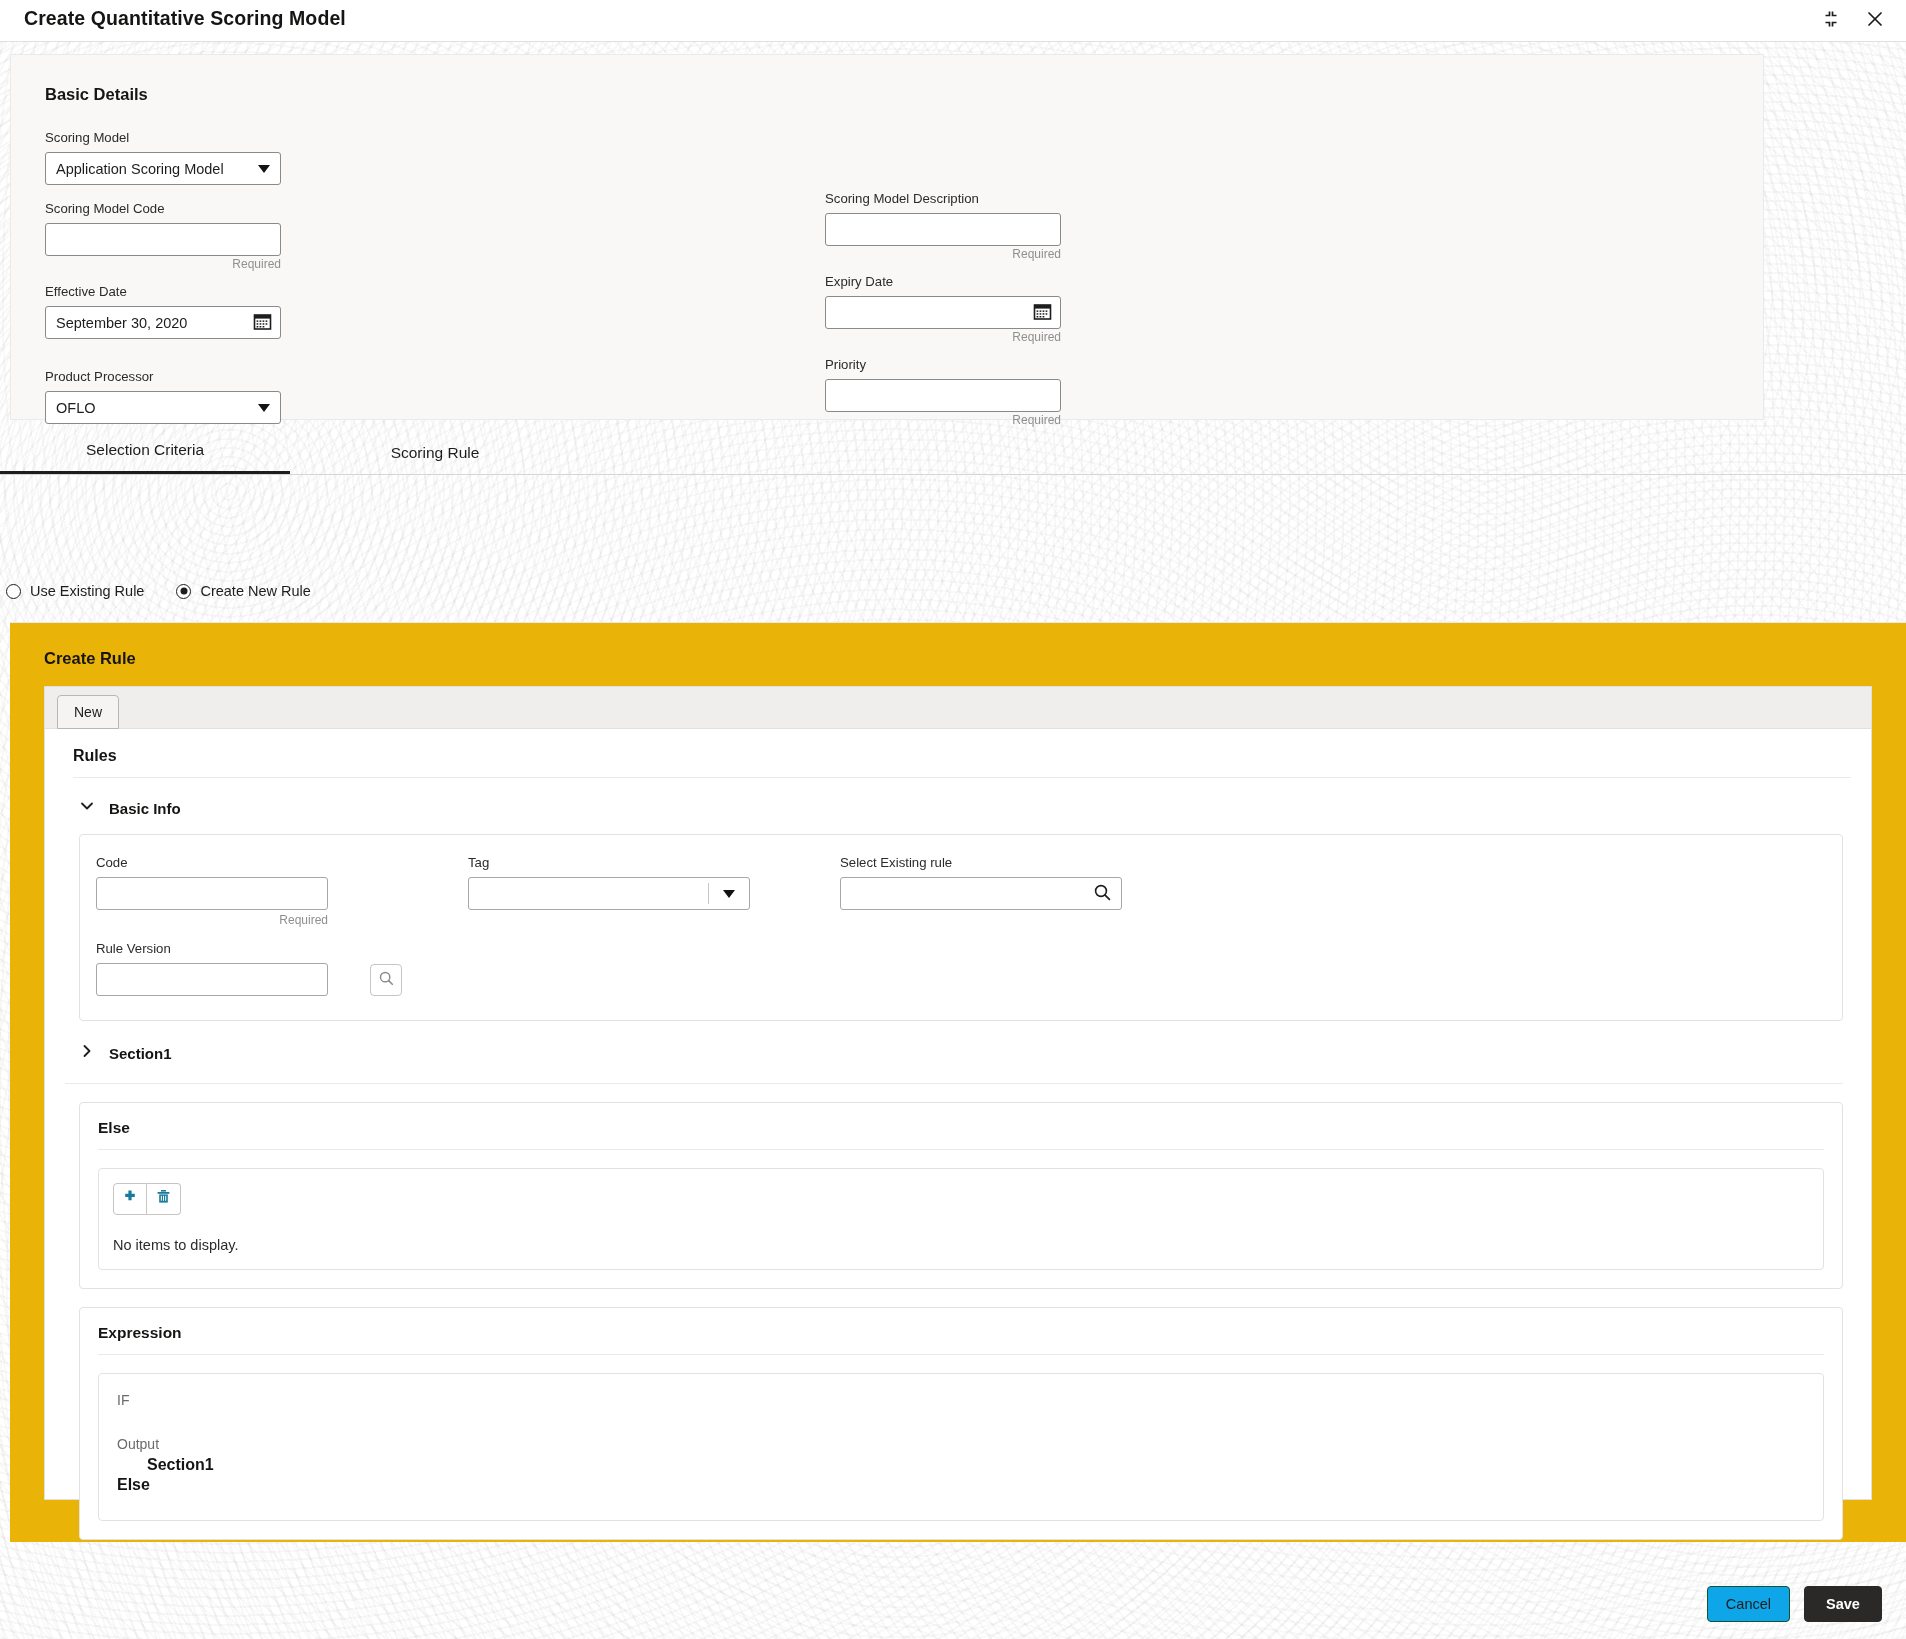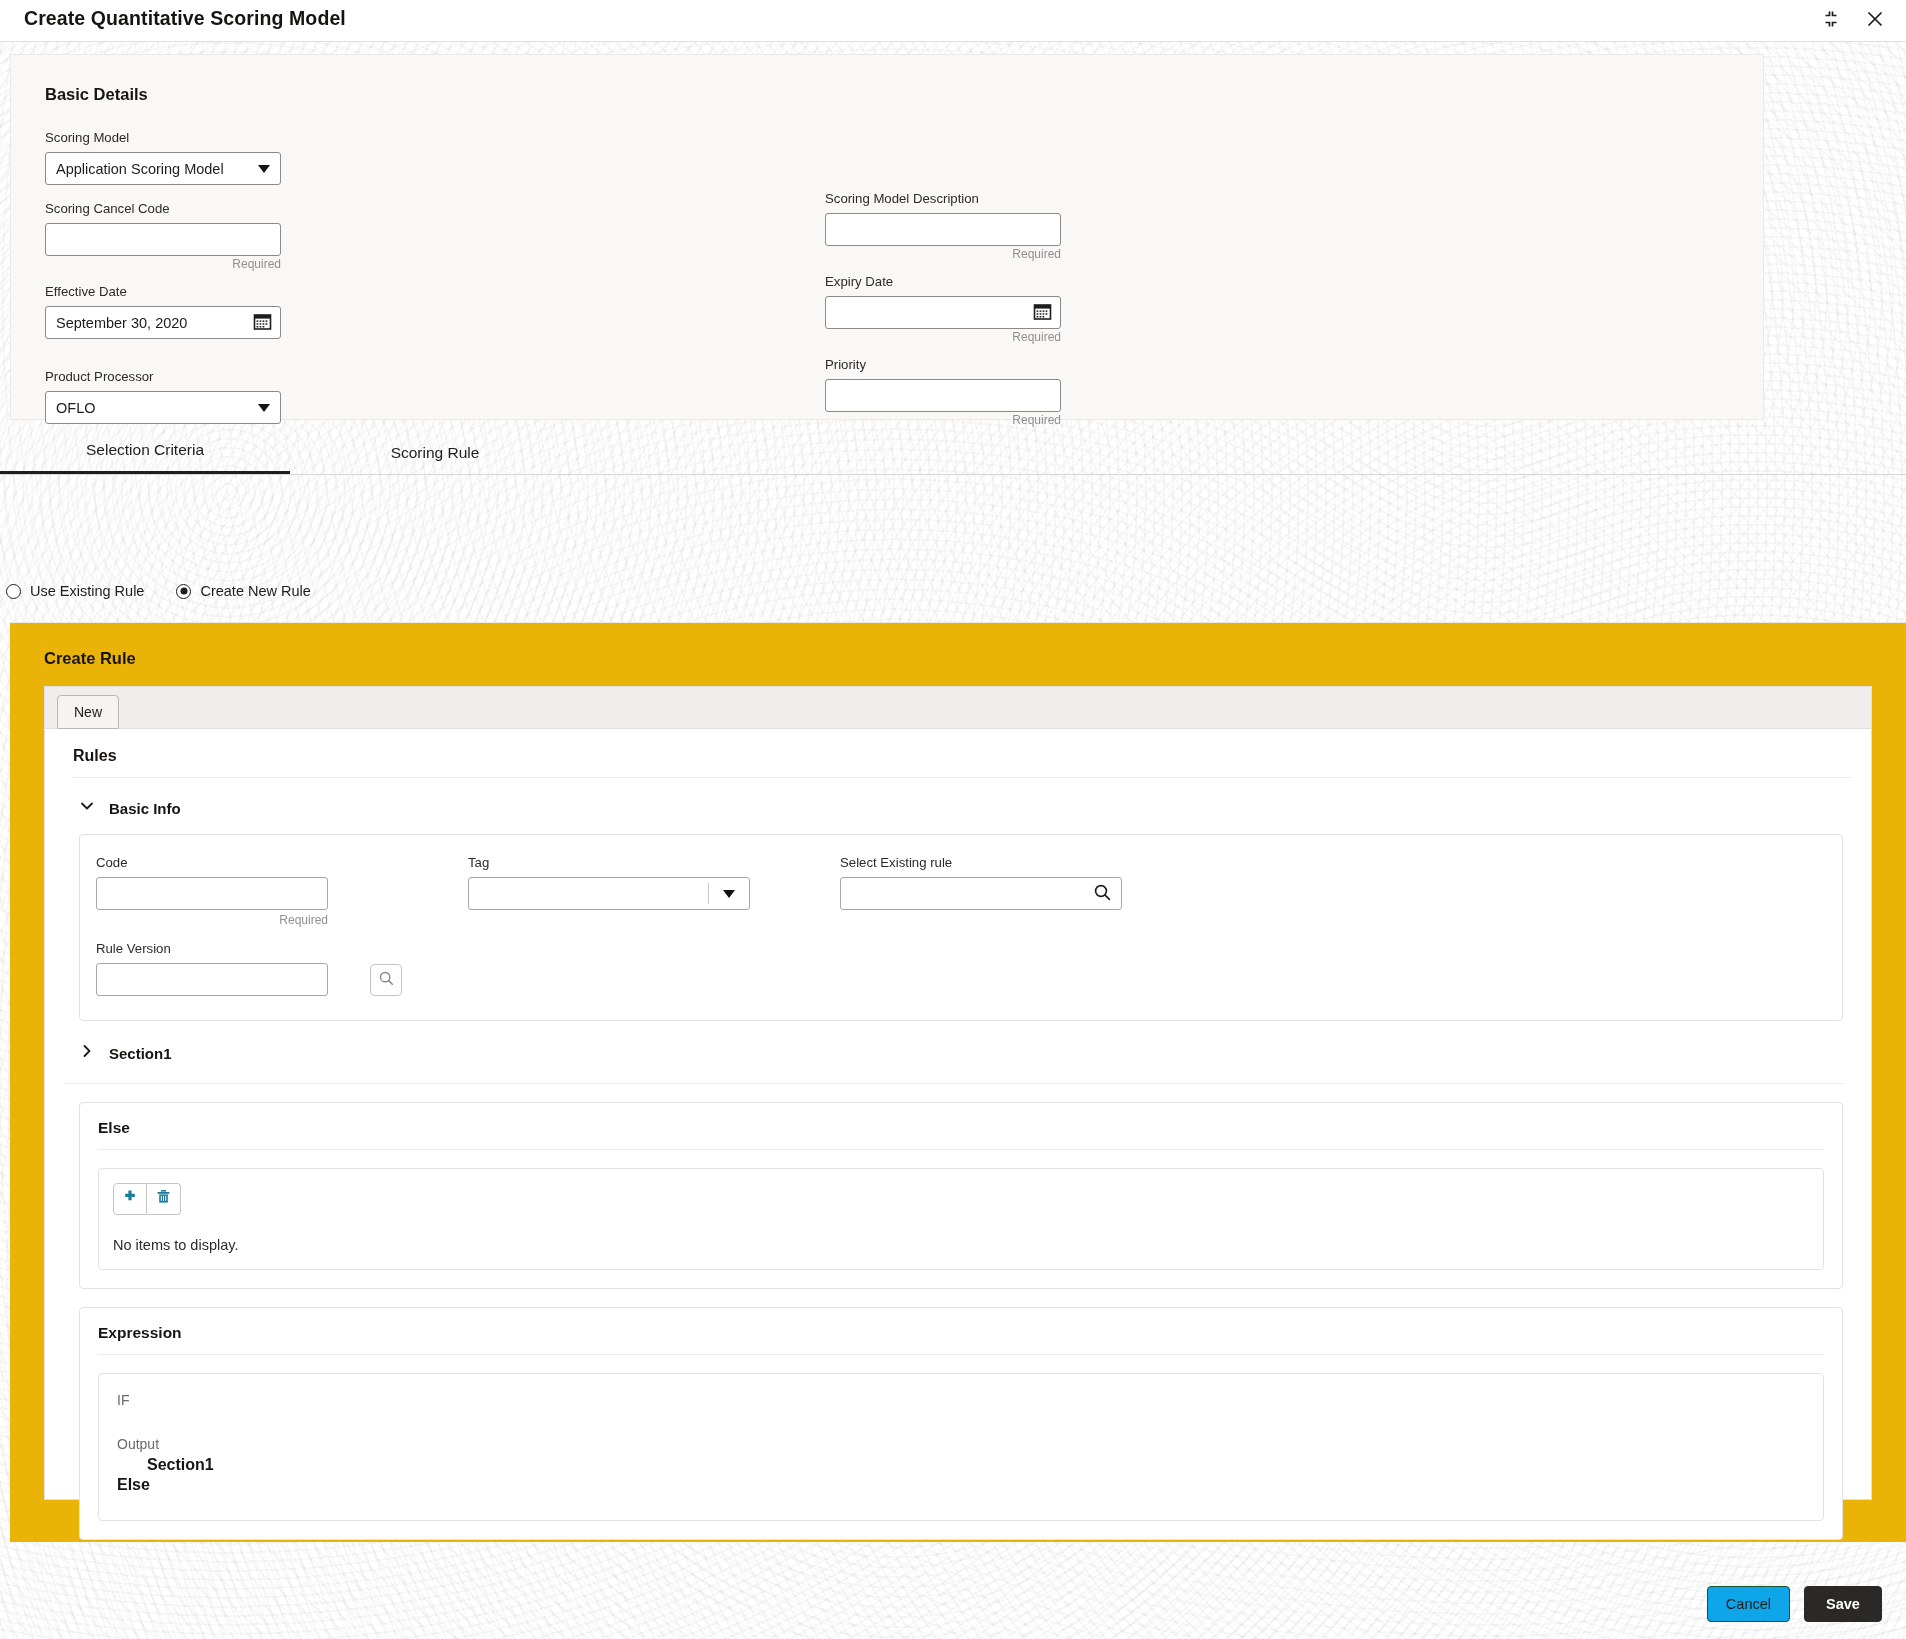--- a/index.html
+++ b/index.html
@@ -398,21 +398,21 @@
           <span class="fld-label">Scoring Model</span>
           <div class="fld-wrap">
             <div class="inp">
               <span>Application Scoring Model</span>
               <span class="sel-arrow"></span>
             </div>
           </div>
         </div>
 
         <div class="fld" style="margin-bottom:28px;">
-          <span class="fld-label">Scoring Cancel Code</span>
+          <span class="fld-label">Scoring Model Code</span>
           <div class="fld-wrap">
             <div class="inp">
               <span></span>
             </div>
             <div class="req">Required</div>
           </div>
         </div>
 
         <div class="fld" style="margin-bottom:30px;">
           <span class="fld-label">Effective Date</span>

